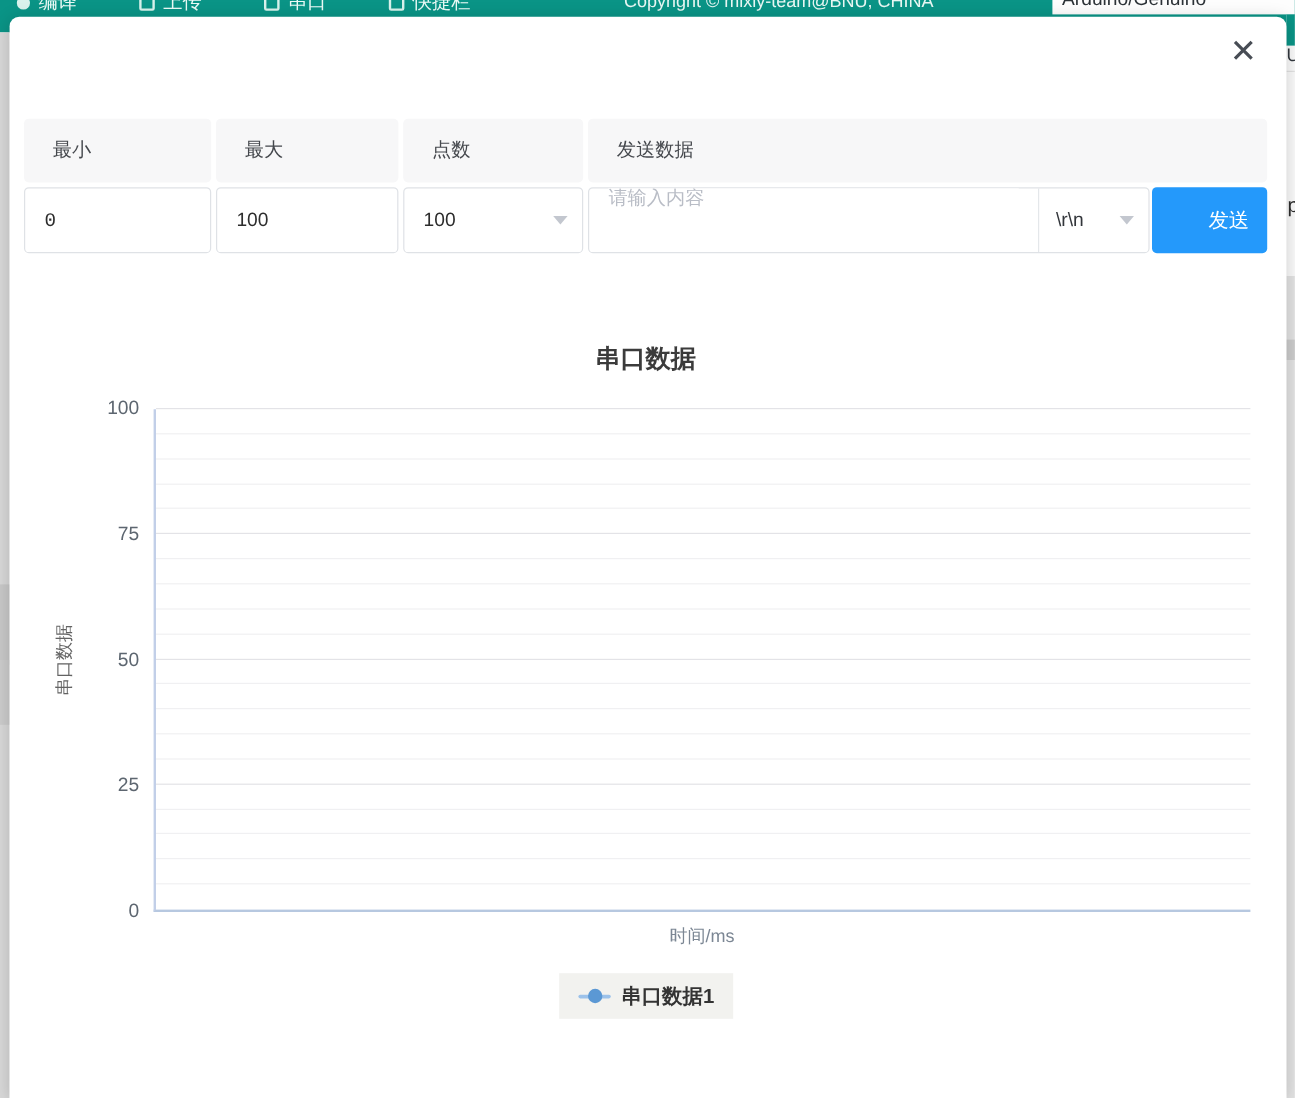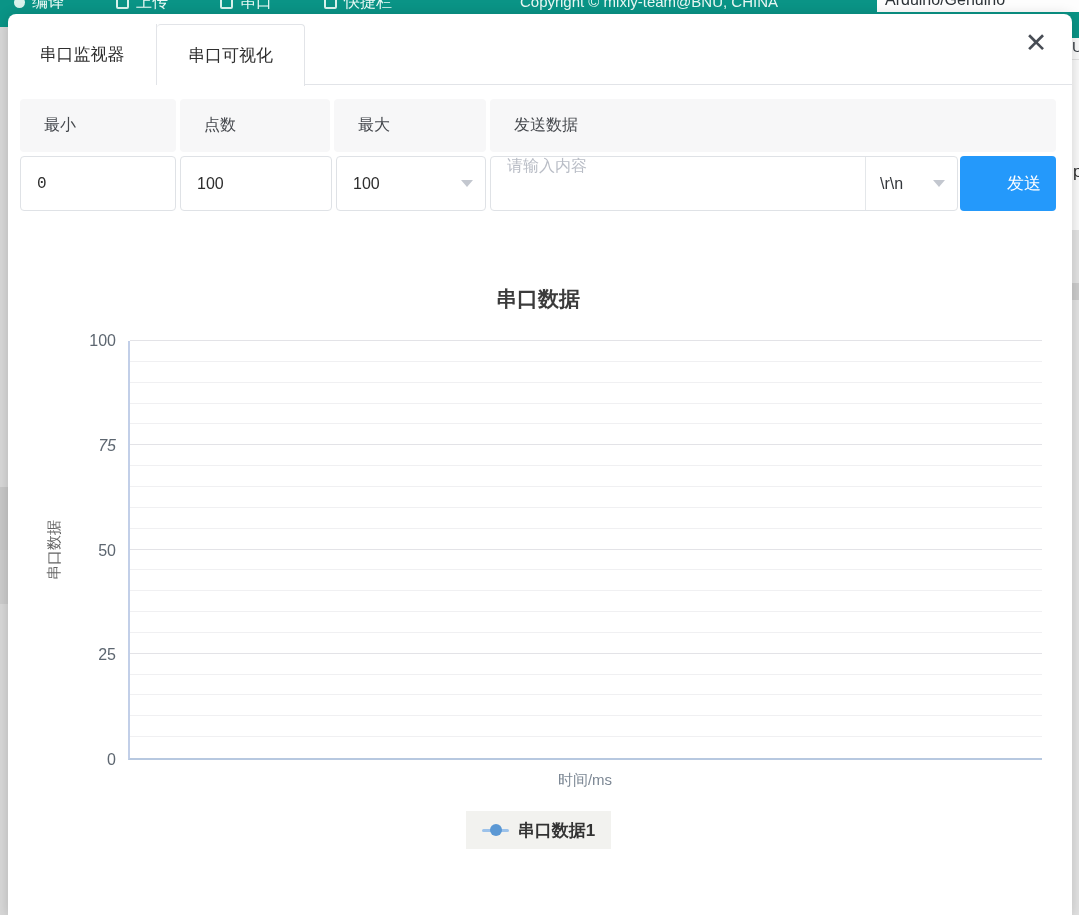--- a/index.html
+++ b/index.html
@@ -127,31 +127,26 @@
     <div class="rtext-p">p</div>
     <div class="rgray"></div>
     <div class="rgray2"></div>
   </div>
 </div>
 
 <div class="modal">
 
   <div class="close-btn">✕</div>
 
-  <div class="tabs">
-    <div class="underline"></div>
-    <div class="tab tab-1">串口监视器</div>
-    <div class="tab tab-2">串口可视化</div>
-  </div>
 
   <div class="form-area">
     <div class="hdr-row">
       <div class="hdr-cell w1">最小</div>
+      <div class="hdr-cell w2">最大</div>
       <div class="hdr-cell w3">点数</div>
-      <div class="hdr-cell w2">最大</div>
       <div class="hdr-cell w4">发送数据</div>
     </div>
     <div class="inp-row">
       <div class="inp-box w1">
         <input value="0" style="">
       </div>
       <div class="inp-box w2">
         <input value="100" style="">
       </div>
       <div class="inp-box w3">
@@ -194,21 +189,21 @@
       <div class="gridline" style="bottom: 80%;"></div>
       <div class="gridline" style="bottom: 85%;"></div>
       <div class="gridline" style="bottom: 90%;"></div>
       <div class="gridline" style="bottom: 95%;"></div>
       <div class="gridline major" style="bottom: 100%;"></div>
     </div>
   <div class="y-ticks">
       <div class="y-tick" style="top: 100%;">0</div>
       <div class="y-tick" style="top: 75%;">25</div>
       <div class="y-tick" style="top: 50%;">50</div>
-      <div class="y-tick" style="top: 25%; font-style: italic;">75</div>
+      <div class="y-tick" style="top: 25%;">75</div>
       <div class="y-tick" style="top: 0%;">100</div>
     </div>
   <div class="y-axis-label">串口数据</div>
   <div class="x-axis-label">时间/ms</div>
 
   <div class="legend">
     <span class="legend-marker">
       <span class="line" style="background: rgb(156, 194, 234);"></span>
         <span class="dot" style="background: rgb(91, 152, 212);"></span>
     </span>

